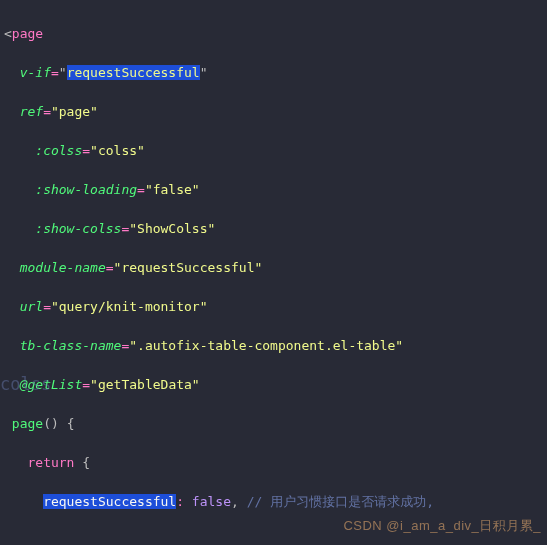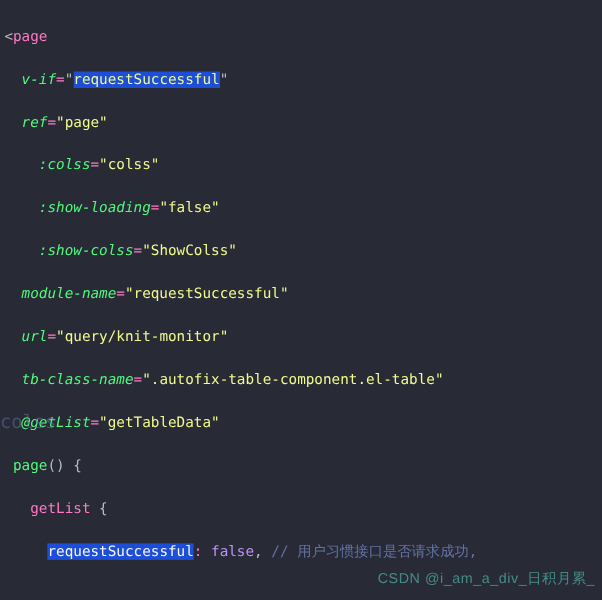--- a/index.html
+++ b/index.html
@@ -32,21 +32,21 @@
   left: 0;
   top: 372px;
   color: #6272a4;
   font-size: 17px;
   opacity: .5;
 }
 .watermark {
   position: absolute;
   right: 6px;
   bottom: 10px;
-  color: #5eead4;
+  color: #fdba74;
   font-size: 13px;
   opacity: .5;
   font-family: sans-serif;
   letter-spacing: .5px;
 }
 </style>
 </head>
 <body>
 
 <div class="editor">
@@ -54,21 +54,21 @@
 <div class="line">  <span class="b">v-if</span><span class="p">=</span><span class="g">"</span><span class="y hl">requestSuccessful</span><span class="g">"</span></div>
 <div class="line">  <span class="b">ref</span><span class="p">=</span><span class="y">"<span>page</span>"</span></div>
 <div class="line">    <span class="b">:colss</span><span class="p">=</span><span class="y">"<span>colss</span>"</span></div>
 <div class="line">    <span class="b">:show-loading</span><span class="p">=</span><span class="y">"<span>false</span>"</span></div>
 <div class="line">    <span class="b">:show-colss</span><span class="p">=</span><span class="y">"<span>ShowColss</span>"</span></div>
 <div class="line">  <span class="b">module-name</span><span class="p">=</span><span class="y">"<span>requestSuccessful</span>"</span></div>
 <div class="line">  <span class="b">url</span><span class="p">=</span><span class="y">"<span>query/knit-monitor</span>"</span></div>
 <div class="line">  <span class="b">tb-class-name</span><span class="p">=</span><span class="y">"<span>.autofix-table-component.el-table</span>"</span></div>
 <div class="line">  <span class="b">@getList</span><span class="p">=</span><span class="y">"<span>getTableData</span>"</span></div>
 <div class="line"> <span class="fn">page</span><span class="g">()</span> <span class="g">{</span></div>
-<div class="line">   <span class="p">getList</span> <span class="g">{</span></div>
+<div class="line">   <span class="p">return</span> <span class="g">{</span></div>
 <div class="line">     <span class="w hl">requestSuccessful</span><span class="p">:</span> <span class="pp">false</span><span class="g">,</span> <span class="cm">// 用户习惯接口是否请求成功,</span></div>
 
 
 
 
 
 
 
 
 

